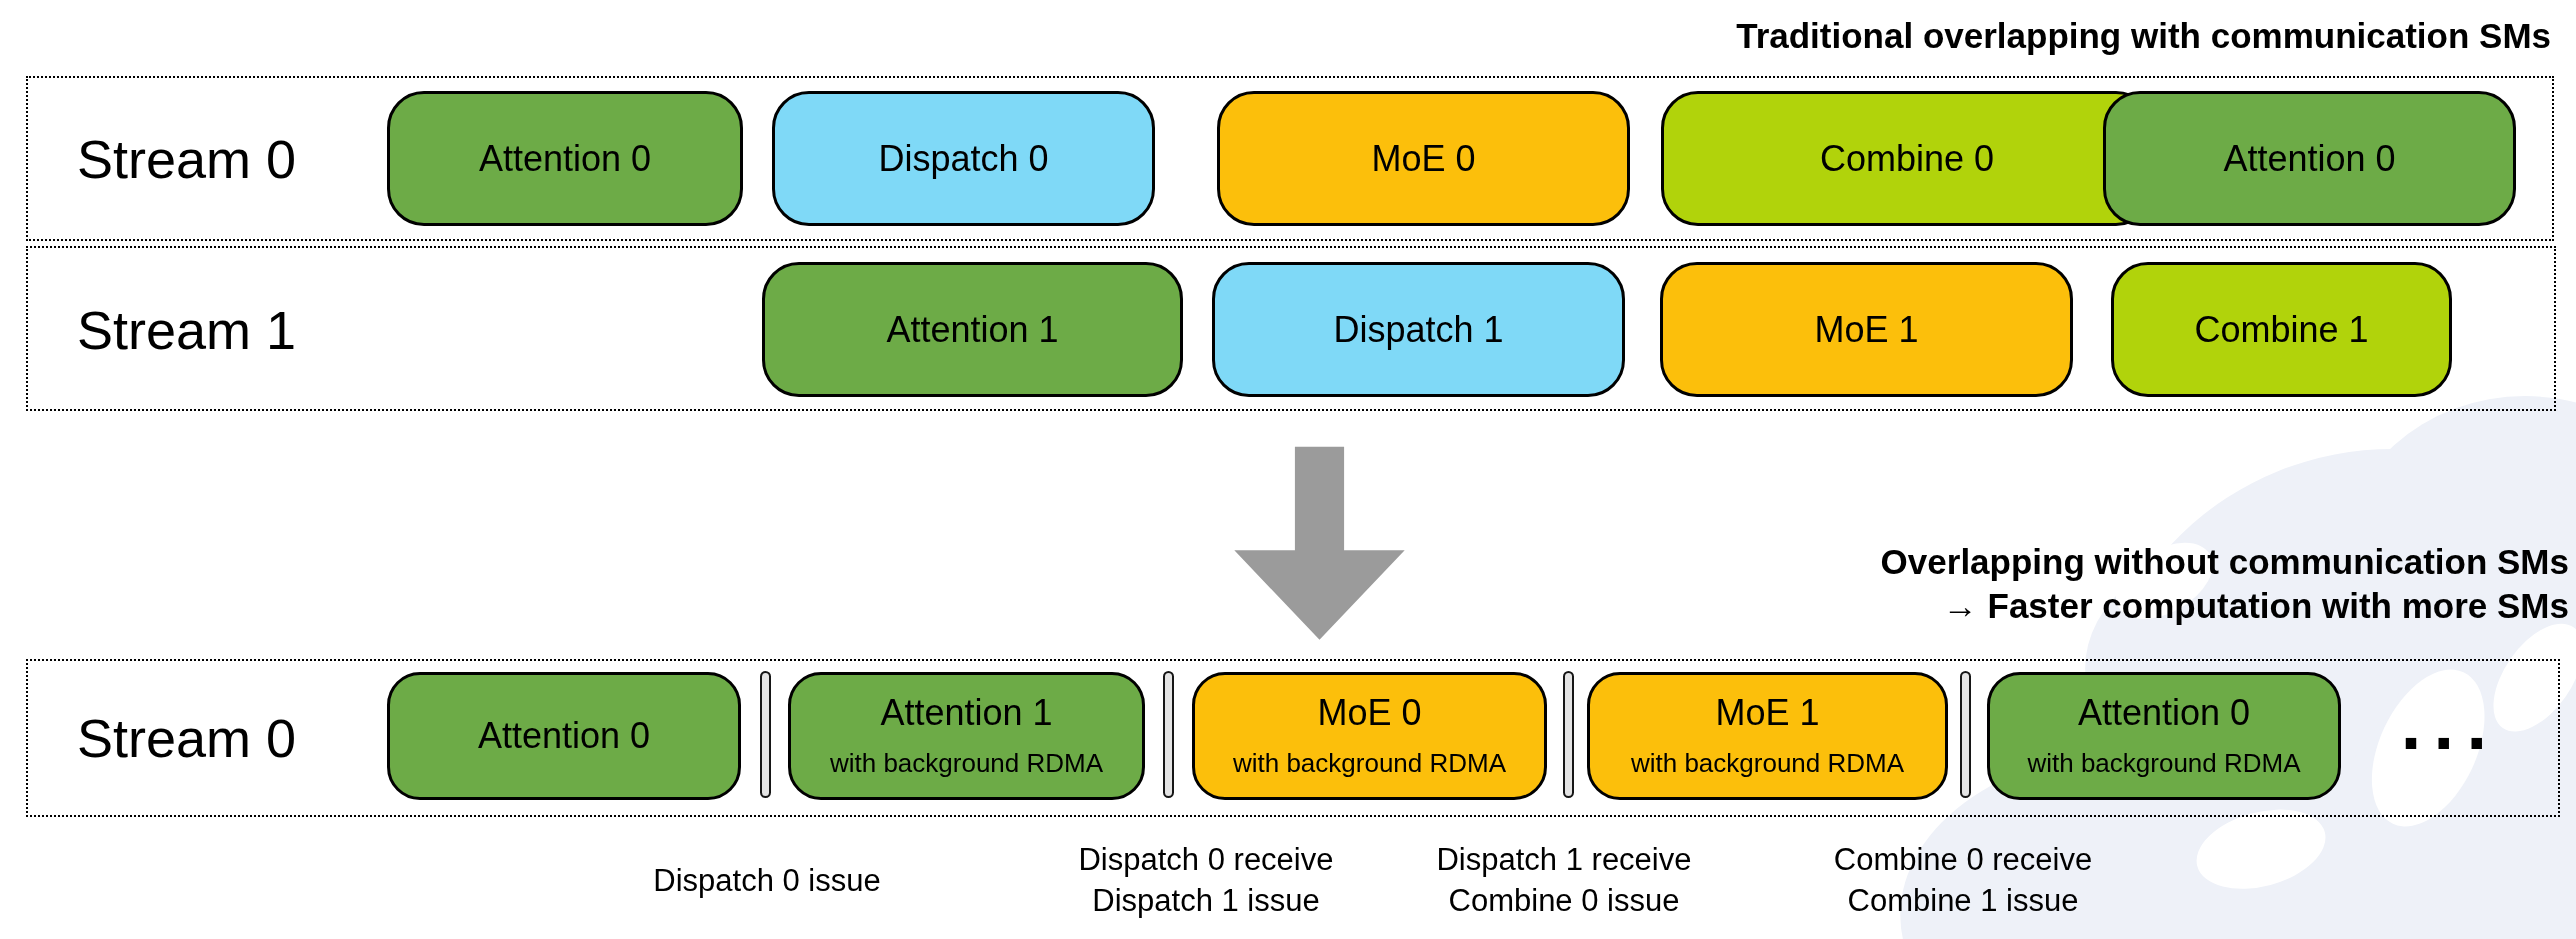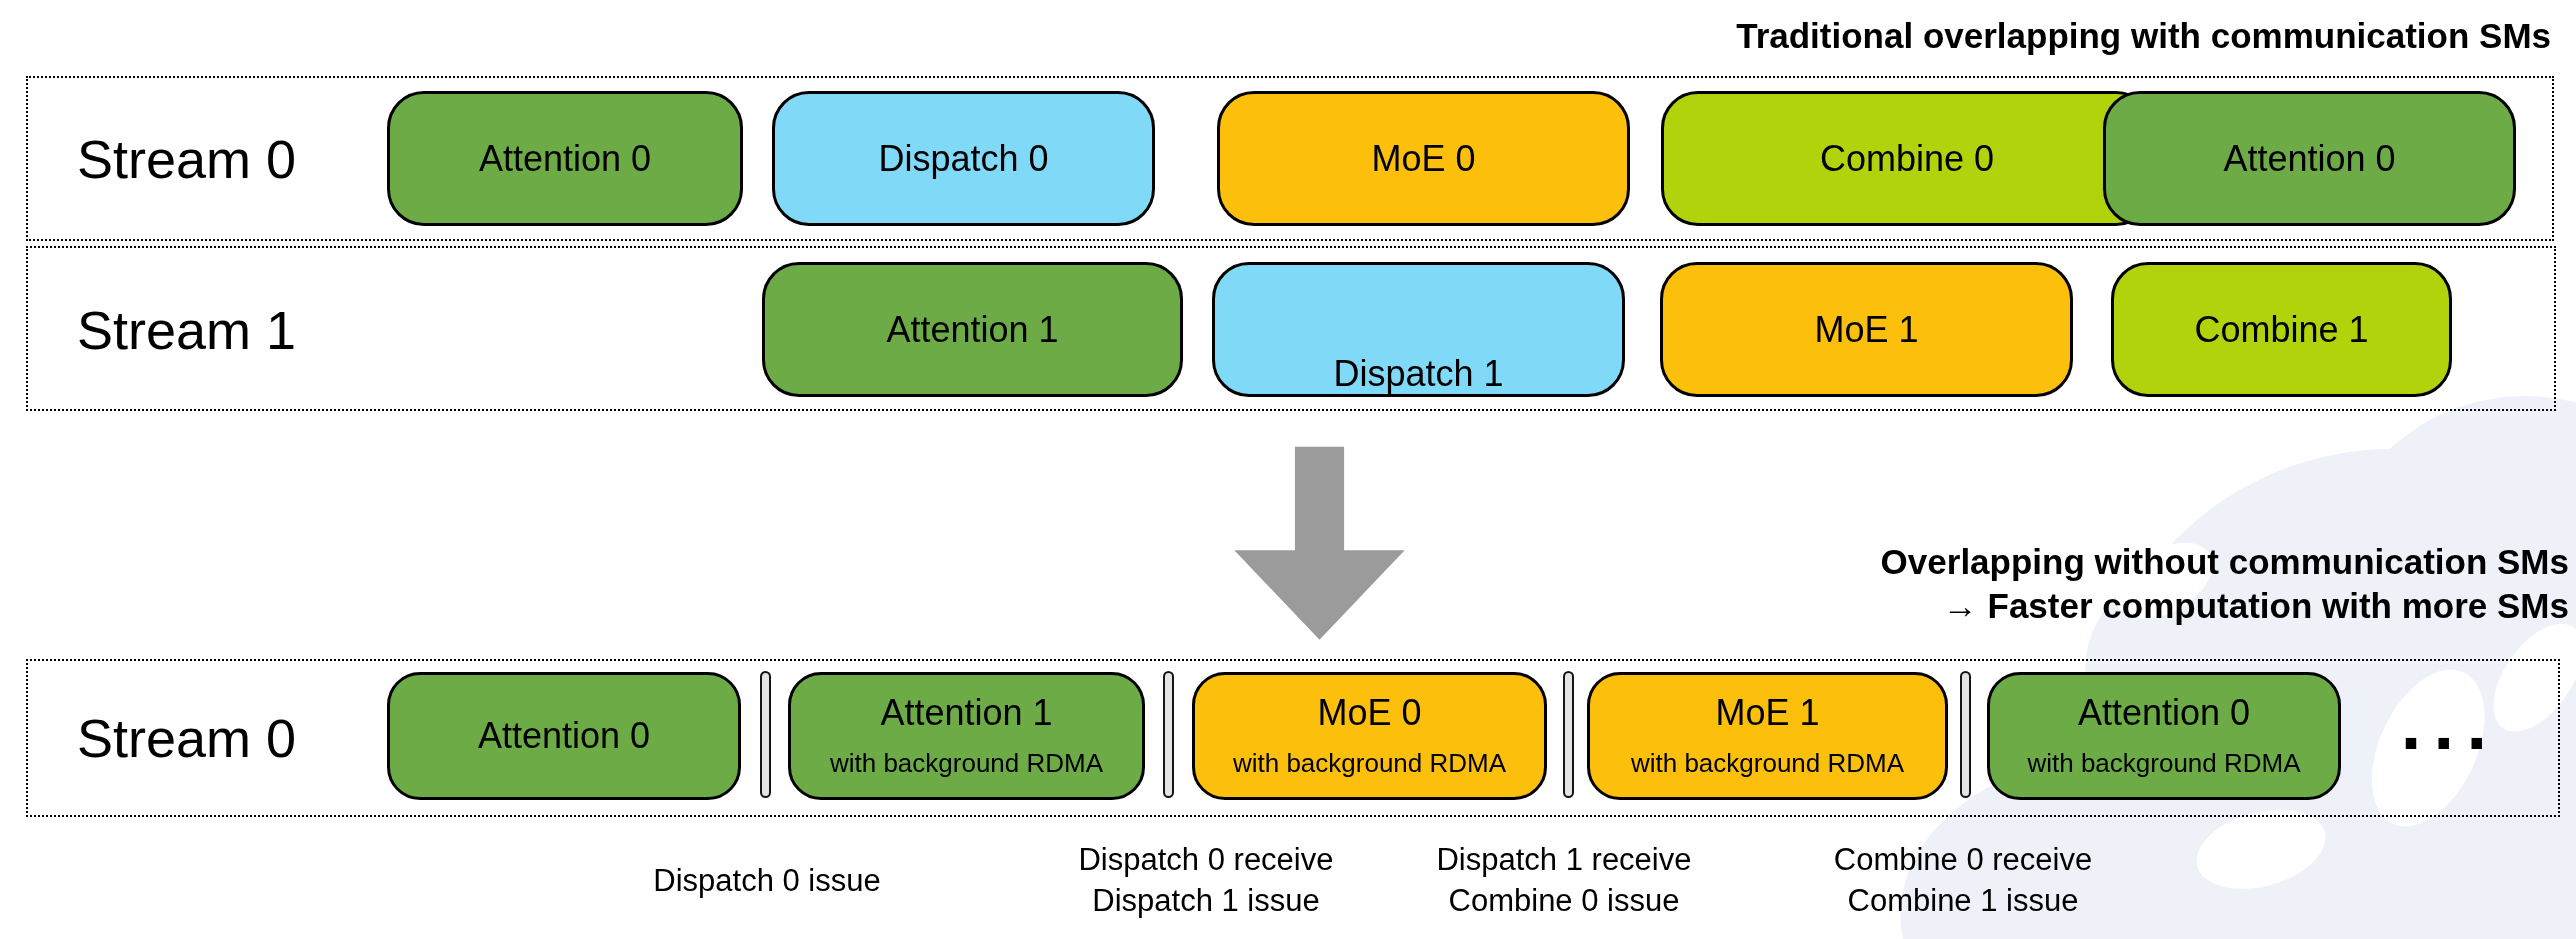--- a/index.html
+++ b/index.html
@@ -112,21 +112,21 @@
   <div class="block rowtop" style="left: 2103px; width: 413px; background-color: rgb(109, 171, 71);">
     <div class="main">Attention 0</div>
   </div>
 
   <div class="container c2"></div>
   <div class="stream-label sl2">Stream 1</div>
 
   <div class="block rowmid" style="left: 762px; width: 421px; background-color: rgb(109, 171, 71);">
     <div class="main">Attention 1</div>
   </div>
-  <div class="block rowmid" style="left: 1212px; width: 413px; background-color: rgb(127, 217, 247); justify-content: flex-end;">
+  <div class="block rowmid" style="left: 1212px; width: 413px; background-color: rgb(127, 217, 247);">
     <div class="main">Dispatch 1</div>
   </div>
   <div class="block rowmid" style="left: 1660px; width: 413px; background-color: rgb(252, 191, 11);">
     <div class="main">MoE 1</div>
   </div>
   <div class="block rowmid" style="left: 2111px; width: 341px; background-color: rgb(177, 211, 11);">
     <div class="main">Combine 1</div>
   </div>
 
   <svg class="arrow-svg" width="211" height="202" viewBox="0 0 240 230">

